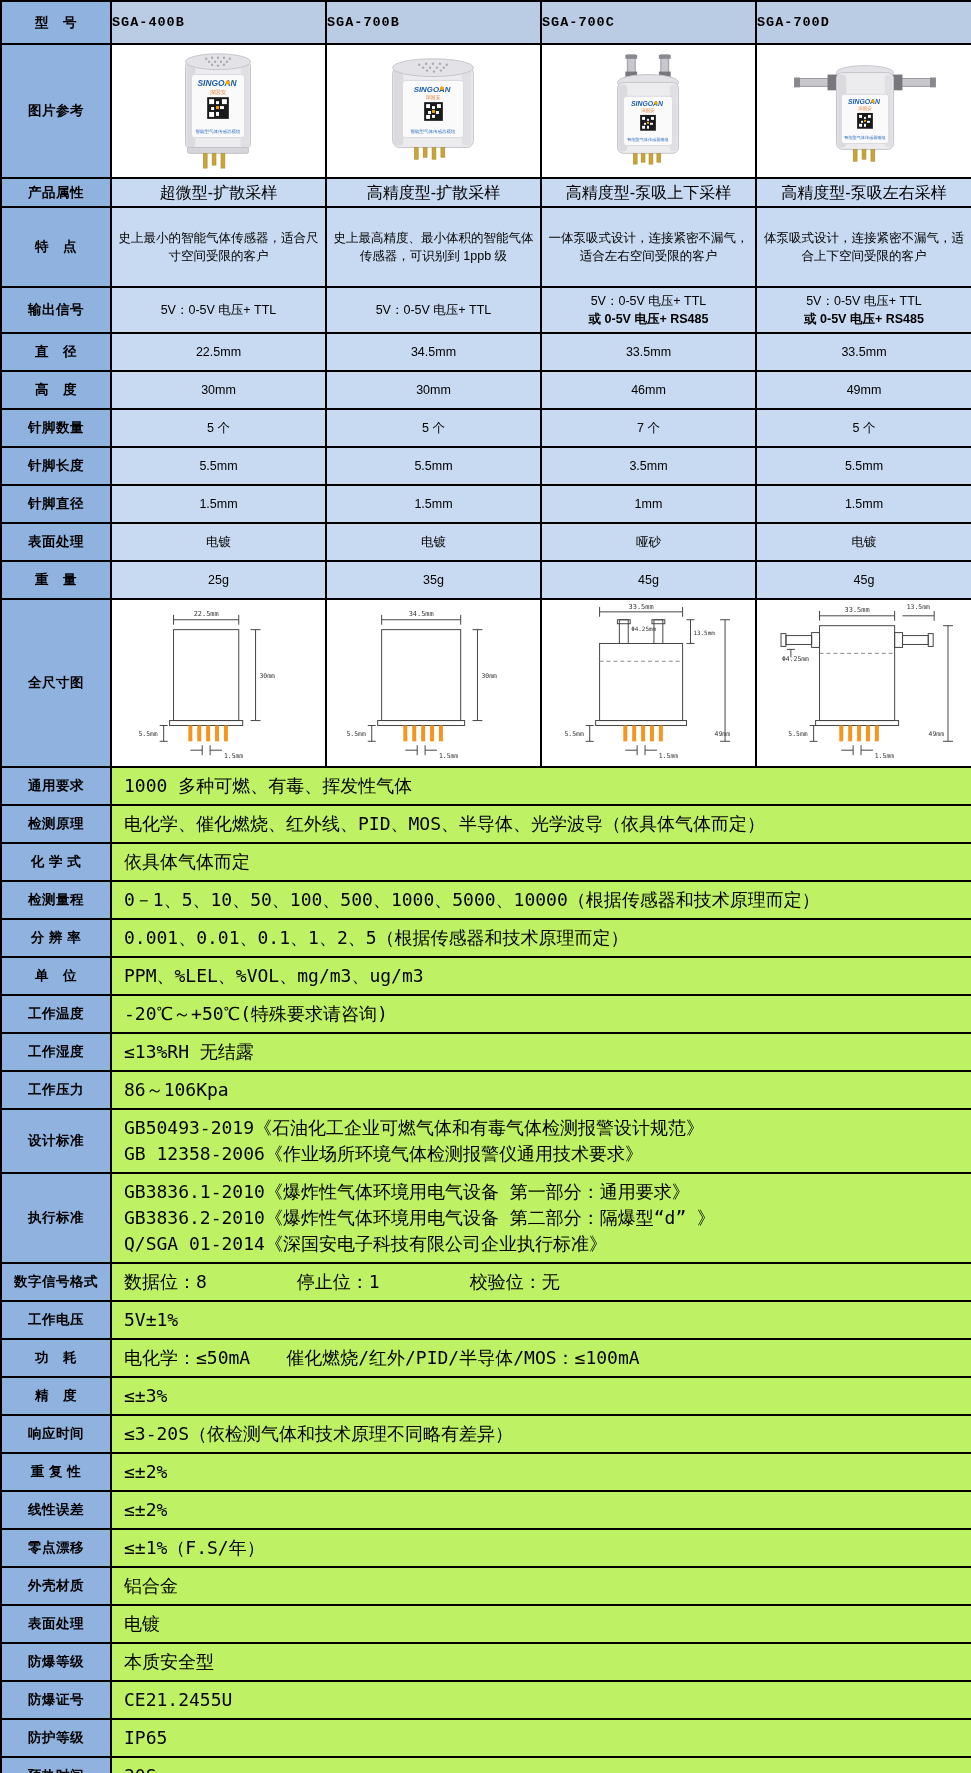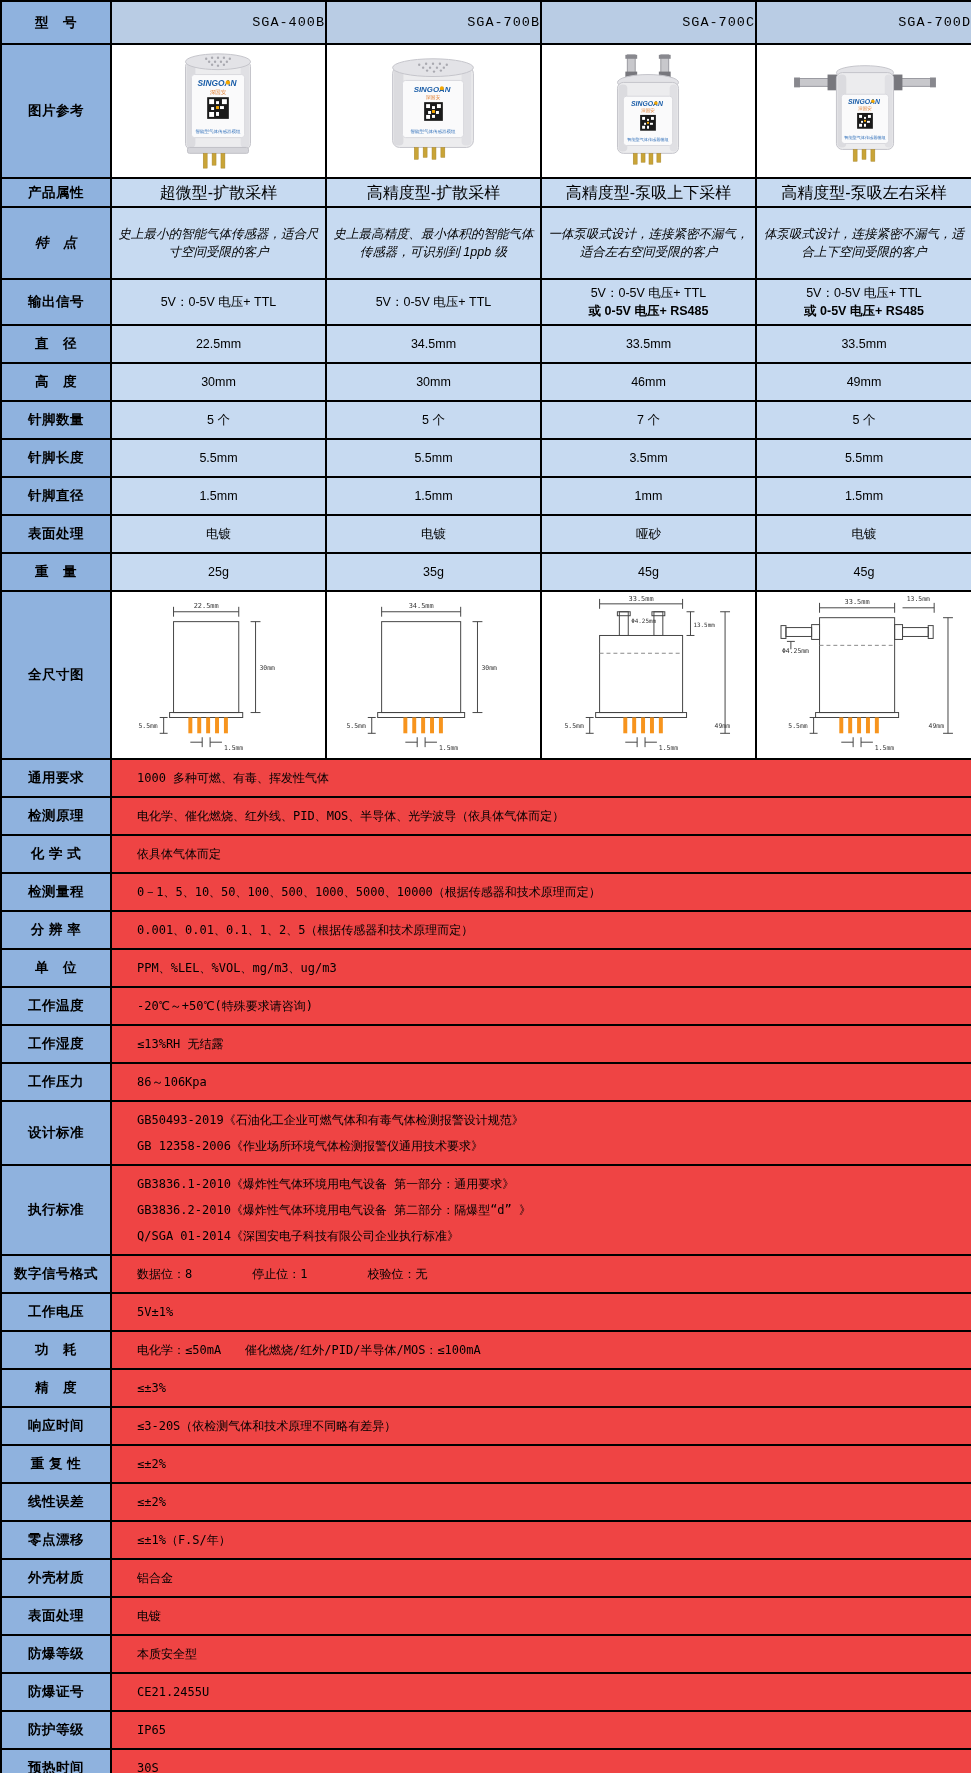--- a/index.html
+++ b/index.html
@@ -5,38 +5,38 @@
   *{box-sizing:border-box;}
   html,body{margin:0;padding:0;background:#fff;}
   body{font-family:"Liberation Sans","DejaVu Sans",sans-serif;color:#000;}
   .page{width:971px;}
   table{border-collapse:collapse;width:971px;table-layout:fixed;}
   td{border:2px solid #000;overflow:hidden;vertical-align:middle;padding:0;}
   col.c-label{width:110px;}
   col.c-a{width:215px;} col.c-b{width:215px;} col.c-c{width:215px;} col.c-d{width:216px;}
 
   .lbl{background:#8FB2DE;font-weight:bold;text-align:center;font-size:13.5px;letter-spacing:.5px;}
-  .model{background:#B9CCE4;font-weight:normal;text-align:right;
+  .model{background:#B9CCE4;font-weight:bold;text-align:left;
          font-family:"Liberation Mono","DejaVu Sans Mono",monospace;font-size:13.5px;letter-spacing:1px;}
   .val{background:#C7DAF1;text-align:center;font-size:12.5px;padding:2px 6px;line-height:1.45;}
   .img-cell{background:#fff;text-align:center;}
 
   .r-header td{height:43px;}
   .r-image{height:134px;}
   .r-attr{height:27px;}
   .r-attr .val{font-size:16px;}
-  .r-feat{height:72px;font-style:italic;}
+  .r-feat{height:80px;}
   .r-out{height:46px;}
   .r-out .out-line2{font-weight:bold;}
   .r-std{height:38px;}
   .r-diagram{height:168px;}
 
   .r-kv td{height:38px;}
-  .kv-val{background:#ef4444;text-align:left;padding:5px 2px 5px 25px;
-          font-family:"DejaVu Sans Mono","Liberation Mono",monospace;font-size:12px;}
+  .kv-val{background:#bef264;text-align:left;padding:5px 2px 5px 12px;
+          font-family:"DejaVu Sans Mono","Liberation Mono",monospace;font-size:18px;}
   .kv-line{line-height:26px;white-space:nowrap;}
 
   svg{display:block;margin:0 auto;}
   .dim-text{font-family:"DejaVu Sans Mono",monospace;}
 </style>
 </head>
 <body>
 
 <div class="page">
 <table>

